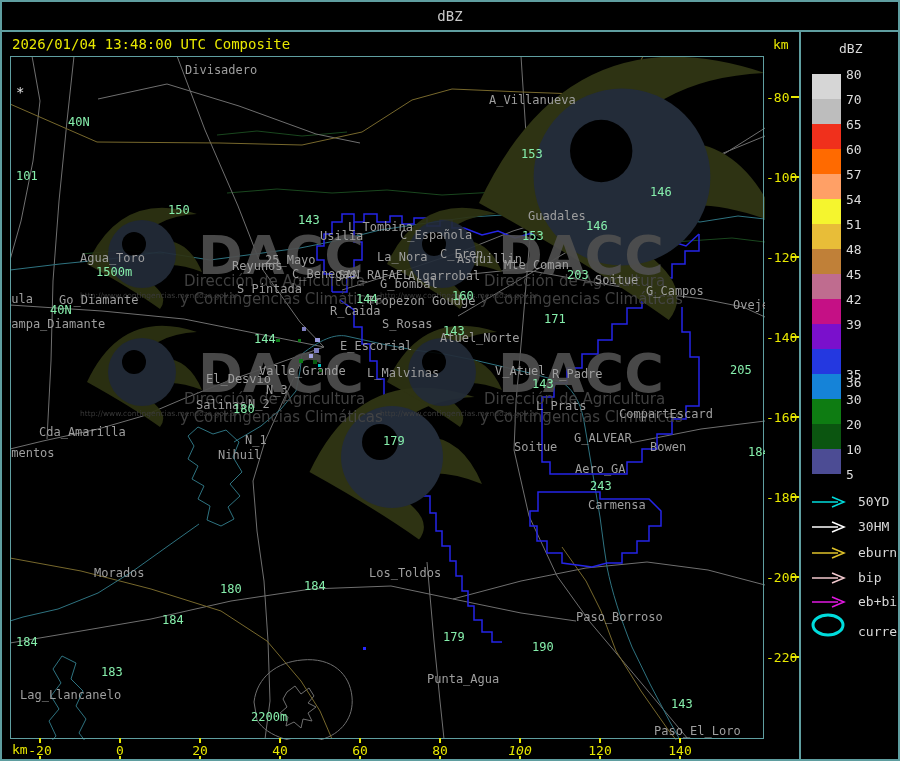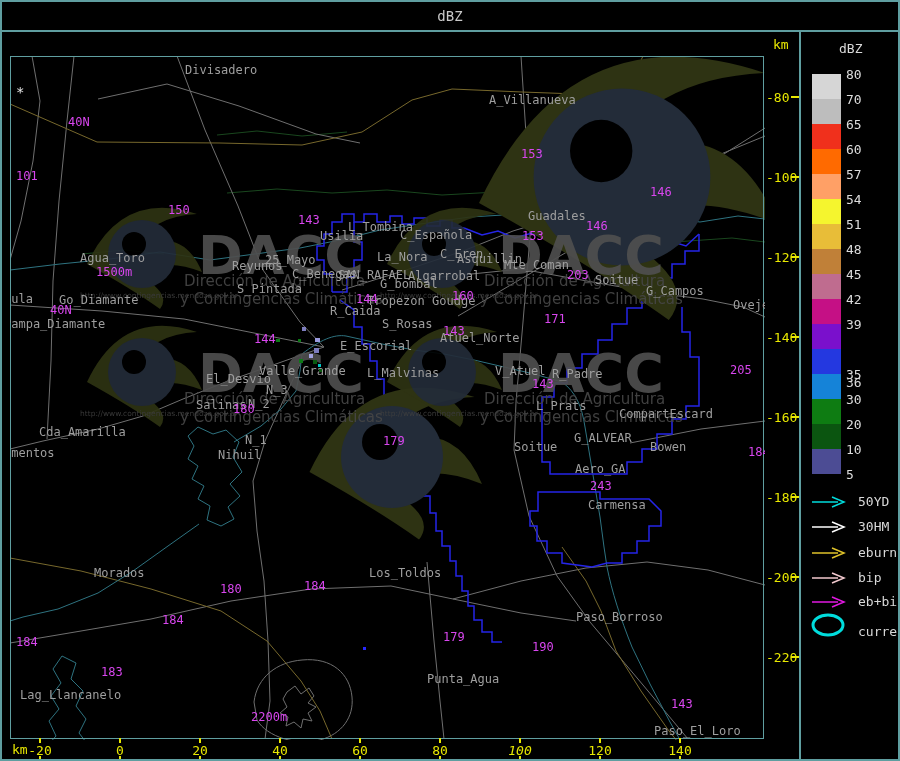--- a/index.html
+++ b/index.html
@@ -9,21 +9,21 @@
   .titlebar{position:absolute;left:0;top:0;width:896px;height:28px;
             border-bottom:2px solid #5f9ea0;color:#c9c9c9;font-size:14px;
             line-height:28px;text-align:center;background:#000;}
   .infobar-date{position:absolute;left:10px;top:34px;color:#e8e800;font-size:14px;}
   .axis-unit-top{position:absolute;left:771px;top:35px;color:#e8e800;font-size:13px;}
   .axis-unit-bottom{position:absolute;left:10px;top:740px;color:#e8e800;font-size:13px;}
   .map{position:absolute;left:8px;top:54px;width:755px;height:684px;overflow:hidden;background:#000;}
   .map svg{position:absolute;left:0;top:0;}
   .mlabel{position:absolute;font-size:12px;line-height:12px;white-space:pre;}
   .lab-place{color:#9e9e9e;}
-  .lab-route{color:#d946ef;}
+  .lab-route{color:#86efac;}
   .lab-marker{color:#e8e8e8;font-size:14px;}
   .echo{position:absolute;}
   .raxis-label{position:absolute;color:#e8e800;font-size:13px;line-height:13px;}
   .raxis-dash{position:absolute;width:8px;height:2px;background:#e8e800;}
   .baxis-label{position:absolute;color:#e8e800;font-size:13px;line-height:13px;transform:translateX(-50%);}
   .baxis-tick{position:absolute;width:2px;background:#e8e800;}
   .separator{position:absolute;left:797px;top:30px;width:2px;height:729px;background:#5f9ea0;}
   .legend{position:absolute;left:800px;top:30px;width:97px;height:729px;background:#000;}
   .legend-title{position:absolute;left:37px;top:9px;color:#d9d9d9;font-size:13px;}
   .swatch{position:absolute;left:10px;width:29px;}
@@ -34,20 +34,21 @@
 </style>
 </head>
 <body>
 
 <div class="window">
 
   <div class="titlebar">
     <span>dBZ</span>
   </div>
 
+  <div class="infobar-date">2026/01/04 13:48:00 UTC Composite</div>
   <div class="axis-unit-top">km</div>
   <div class="axis-unit-bottom">km</div>
 
   <div class="map">
     <svg width="755" height="684" viewBox="8 54 755 684" xmlns="http://www.w3.org/2000/svg">
 
       <g stroke="#1d4f22" fill="none" stroke-width="1" opacity="0.9">
         <path d="M215,133 L255,129 300,134 345,130"></path>
         <path d="M225,191 L275,187 330,191 385,188 440,193 495,190 545,194"></path>
         <path d="M560,238 L615,234 672,240 730,236 763,240"></path>

